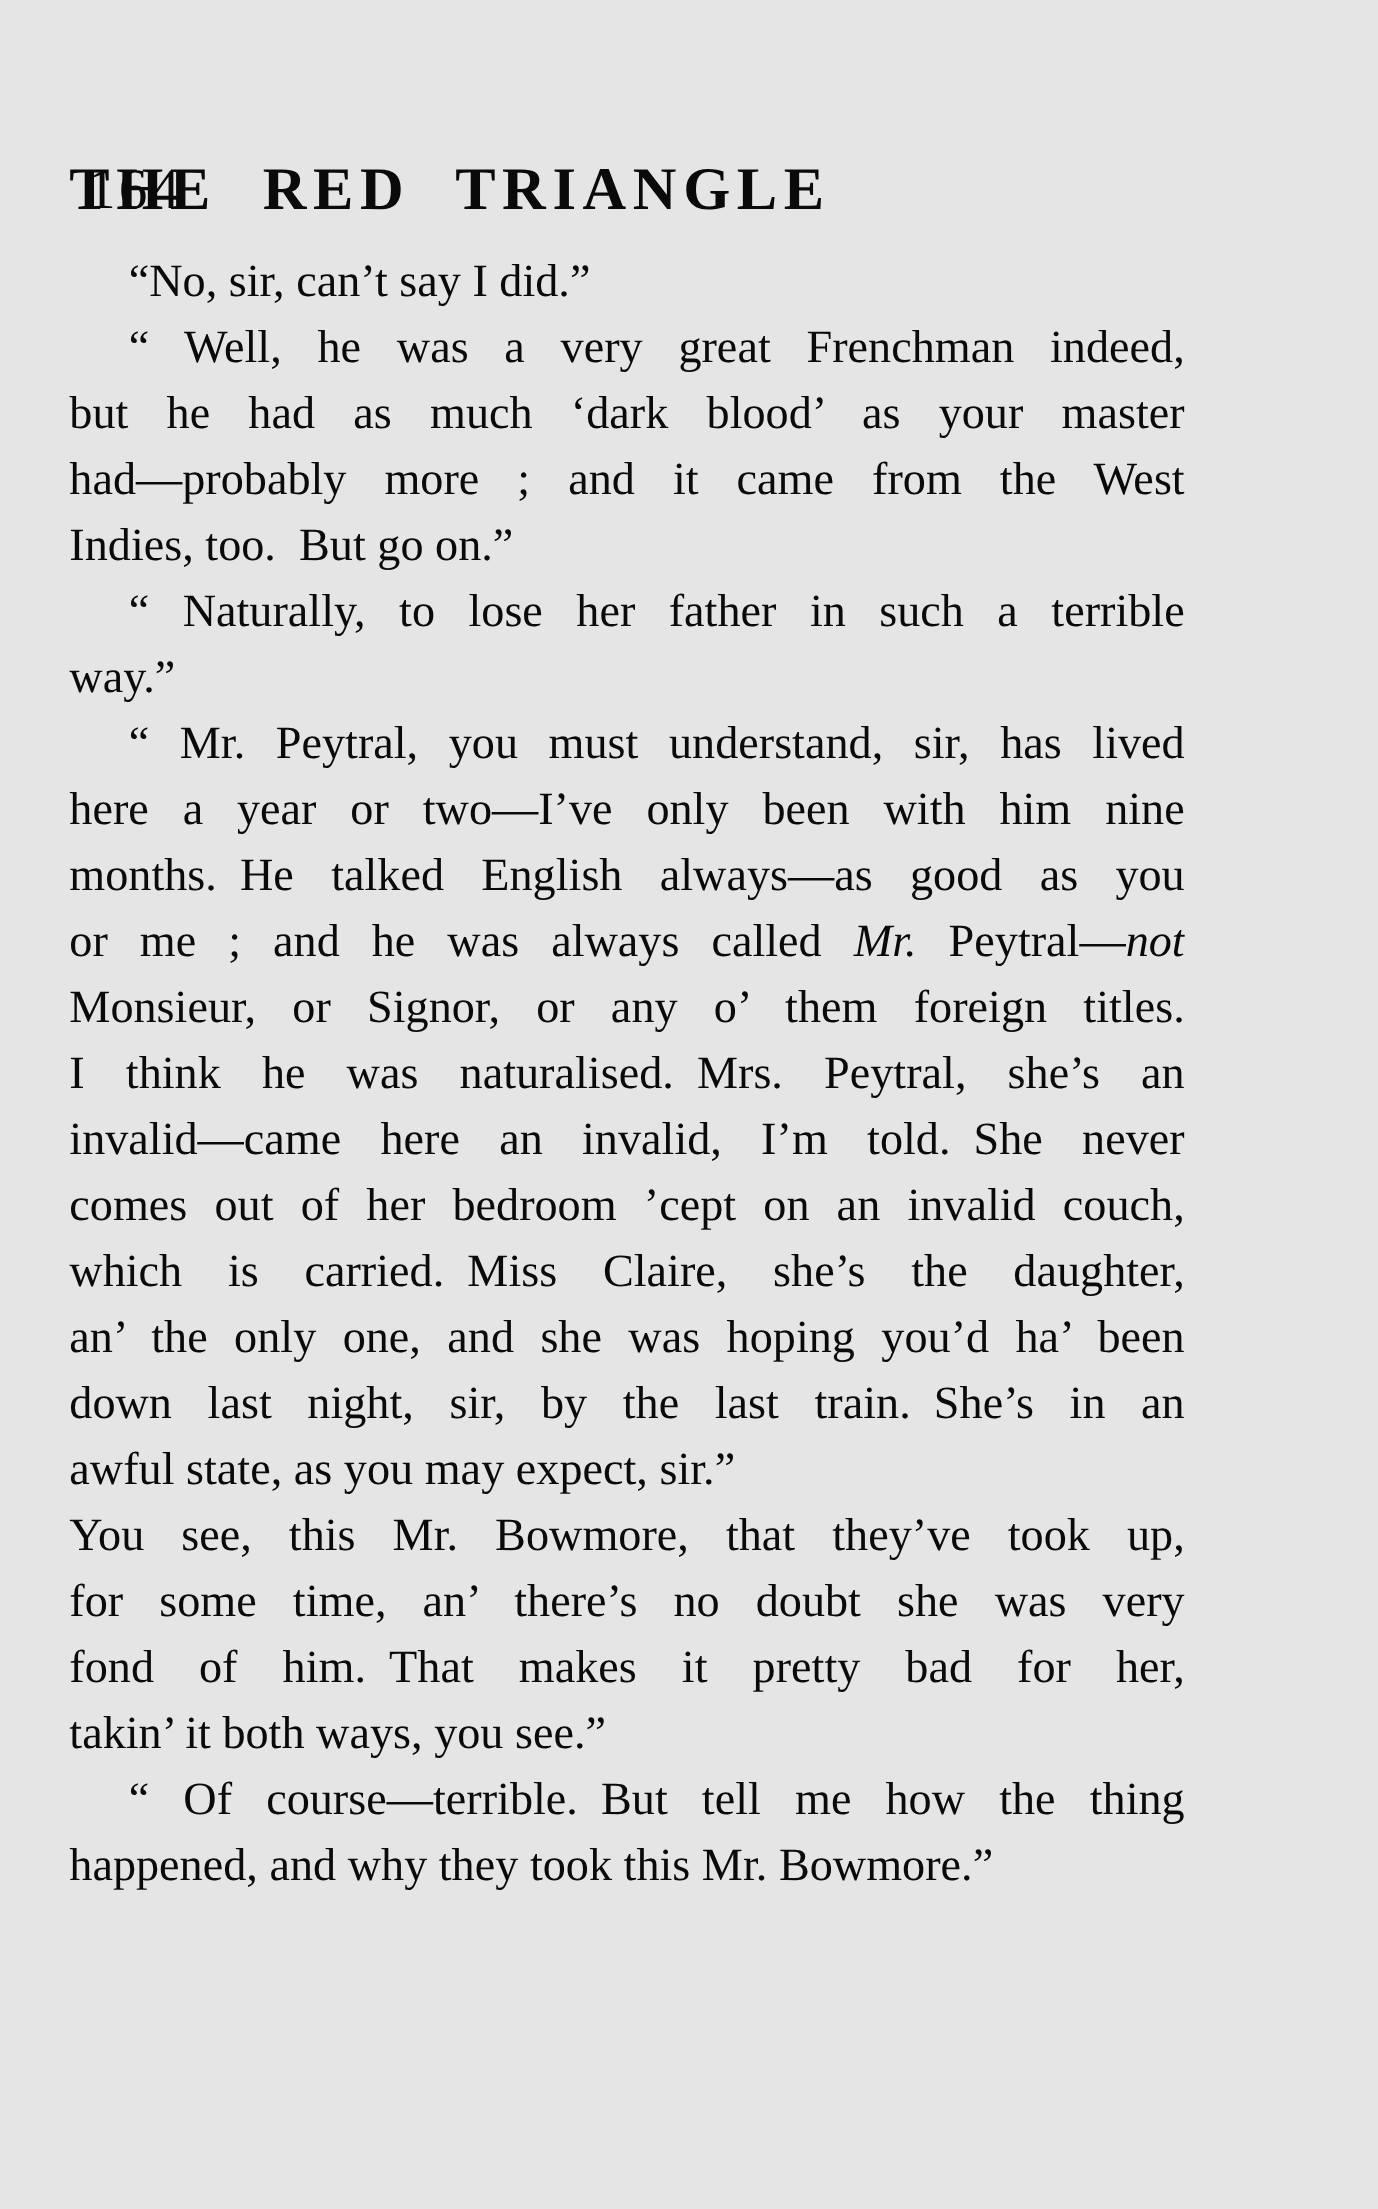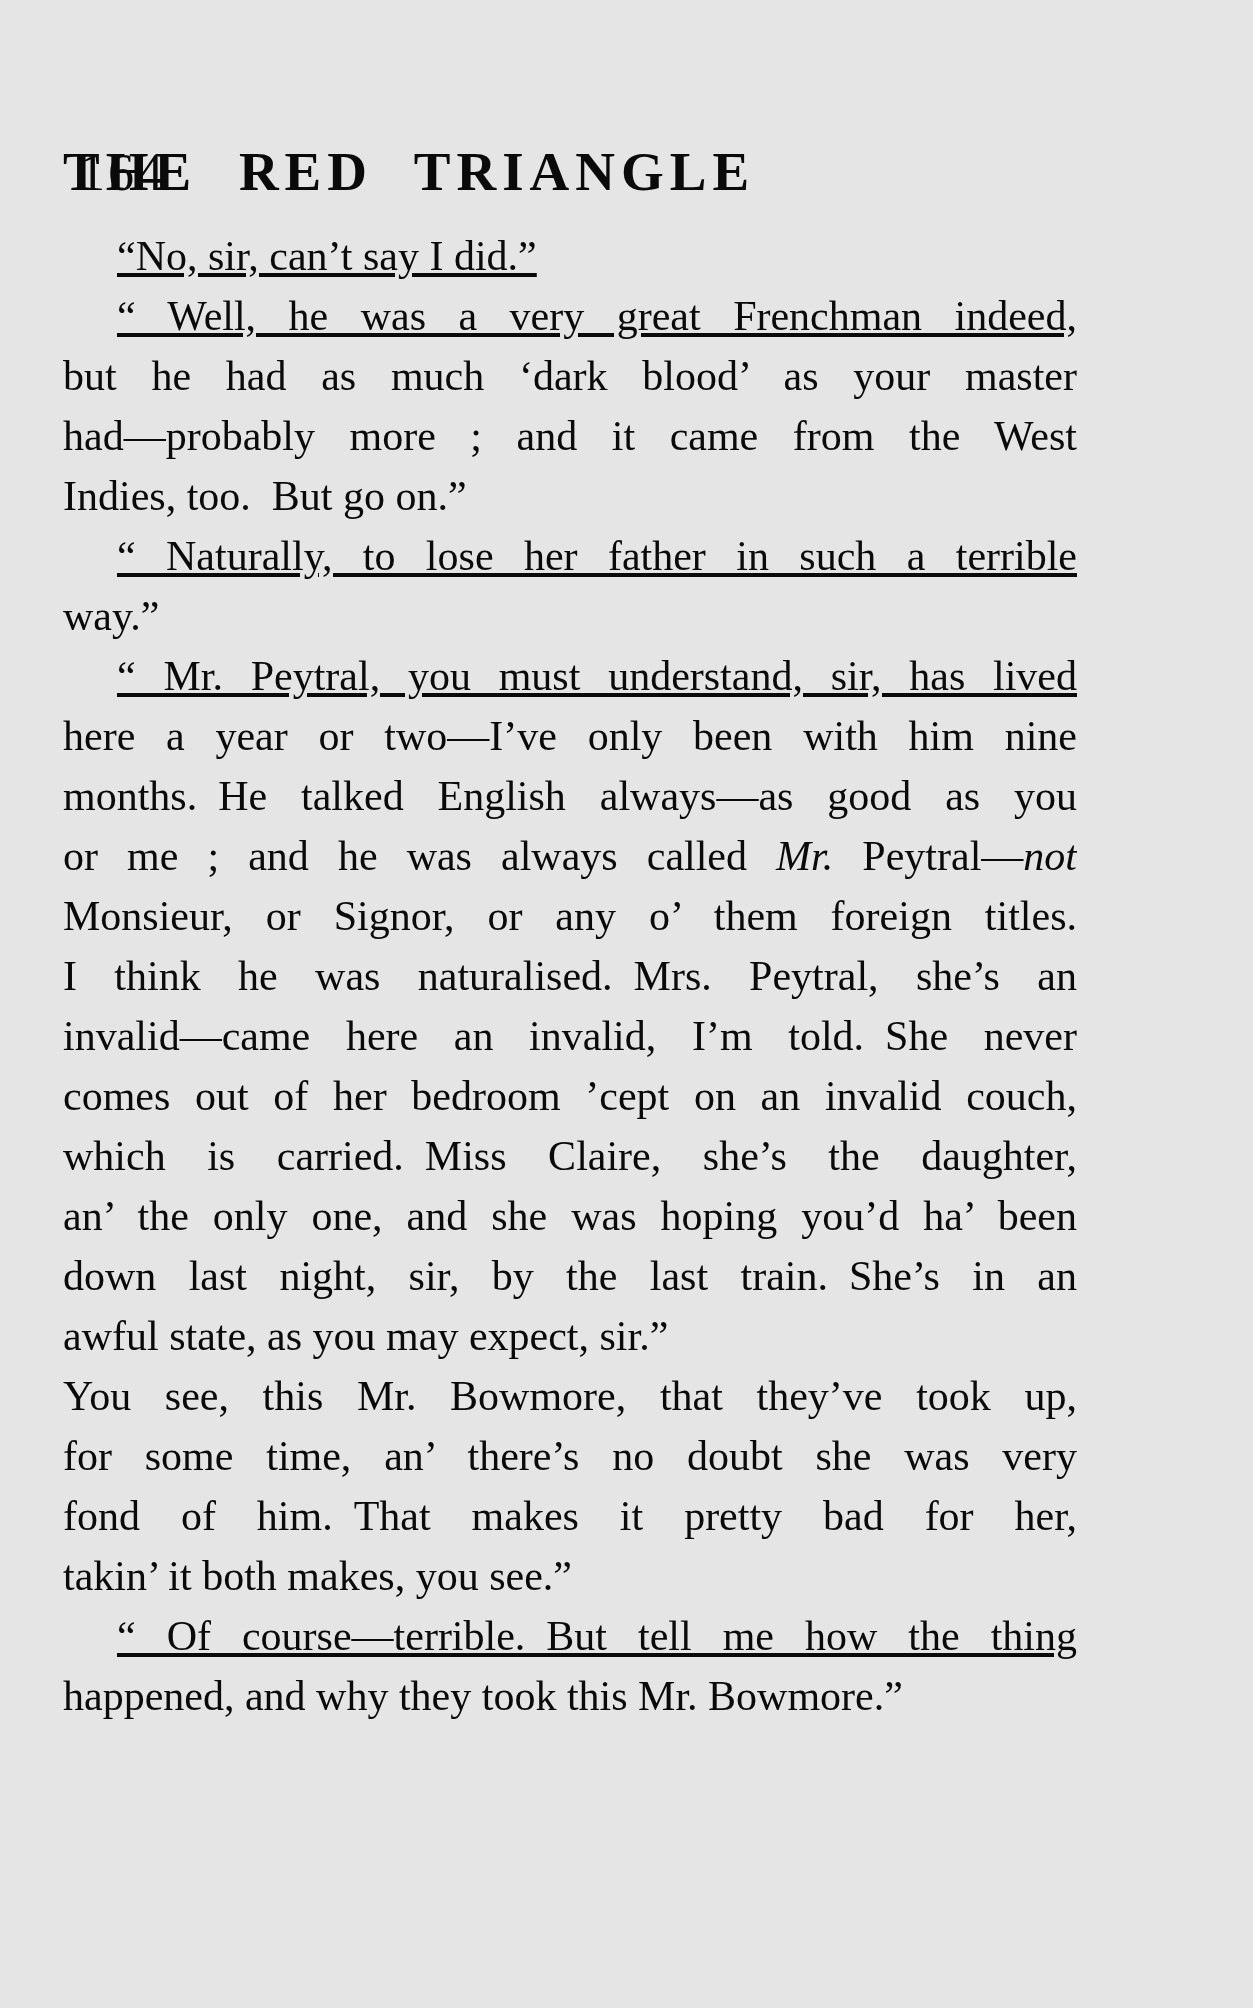--- a/index.html
+++ b/index.html
@@ -48,21 +48,21 @@
     width: 1014px;
     font-size: 42px;
   }
   .paragraph { margin: 0; }
   .line {
     height: 60px;
     line-height: 60px;
     overflow: hidden;
     white-space: normal;
   }
-  .indent { text-indent: 54px; text-decoration: underline; }
+  .indent { text-indent: 54px; }
   .justify {
     text-align: justify;
     text-align-last: justify;
   }
   .justify::after {
     content: "";
     display: inline-block;
     width: 100%;
     height: 0;
     vertical-align: top;
@@ -102,20 +102,20 @@
         <div class="line justify">comes out of her bedroom ’cept on an invalid couch,</div>
         <div class="line justify">which is carried. Miss Claire, she’s the daughter,</div>
         <div class="line justify">an’ the only one, and she was hoping you’d ha’ been</div>
         <div class="line justify">down last night, sir, by the last train. She’s in an</div>
         <div class="line">awful state, as you may expect, sir.”</div>
       </div>
       <div class="paragraph">
         <div class="line justify">You see, this Mr. Bowmore, that they’ve took up,</div>
         <div class="line justify">for some time, an’ there’s no doubt she was very</div>
         <div class="line justify">fond of him. That makes it pretty bad for her,</div>
-        <div class="line">takin’ it both makes, you see.”</div>
+        <div class="line">takin’ it both ways, you see.”</div>
       </div>
       <div class="paragraph">
         <div class="line indent justify">“ Of course—terrible. But tell me how the thing</div>
         <div class="line">happened, and why they took this Mr. Bowmore.”</div>
       </div>
     </div>
 </div>
 
 </body></html>

